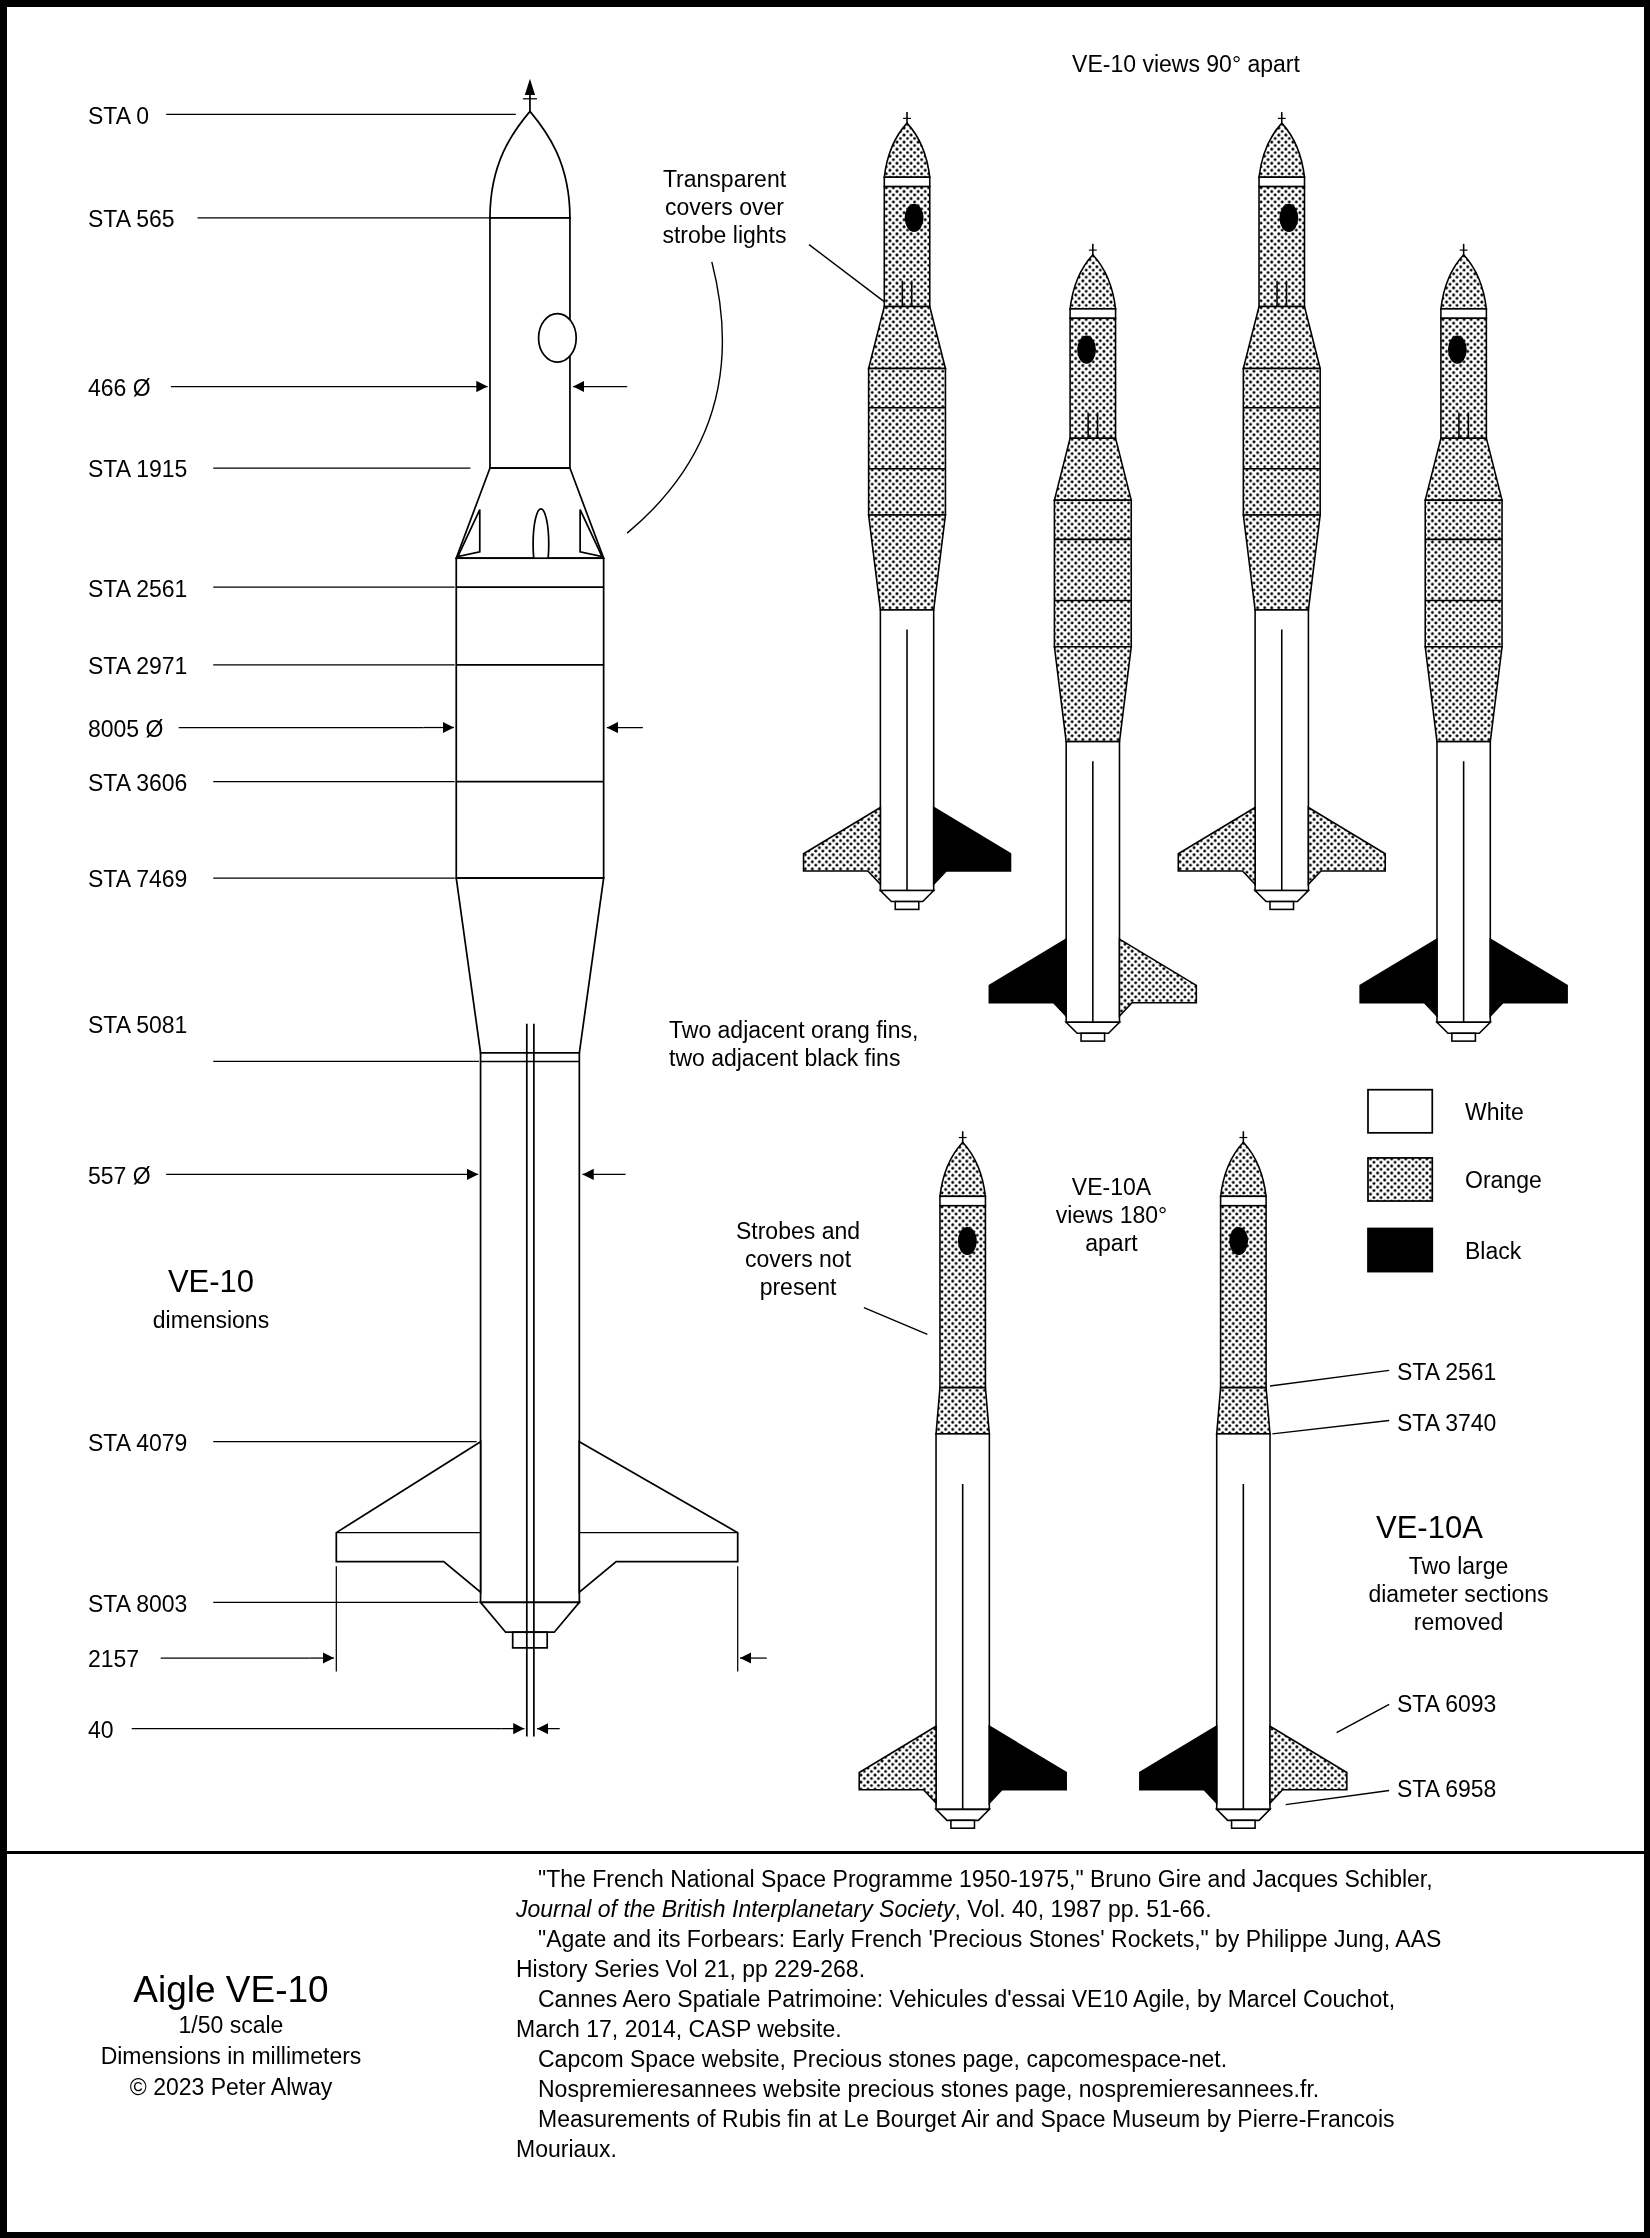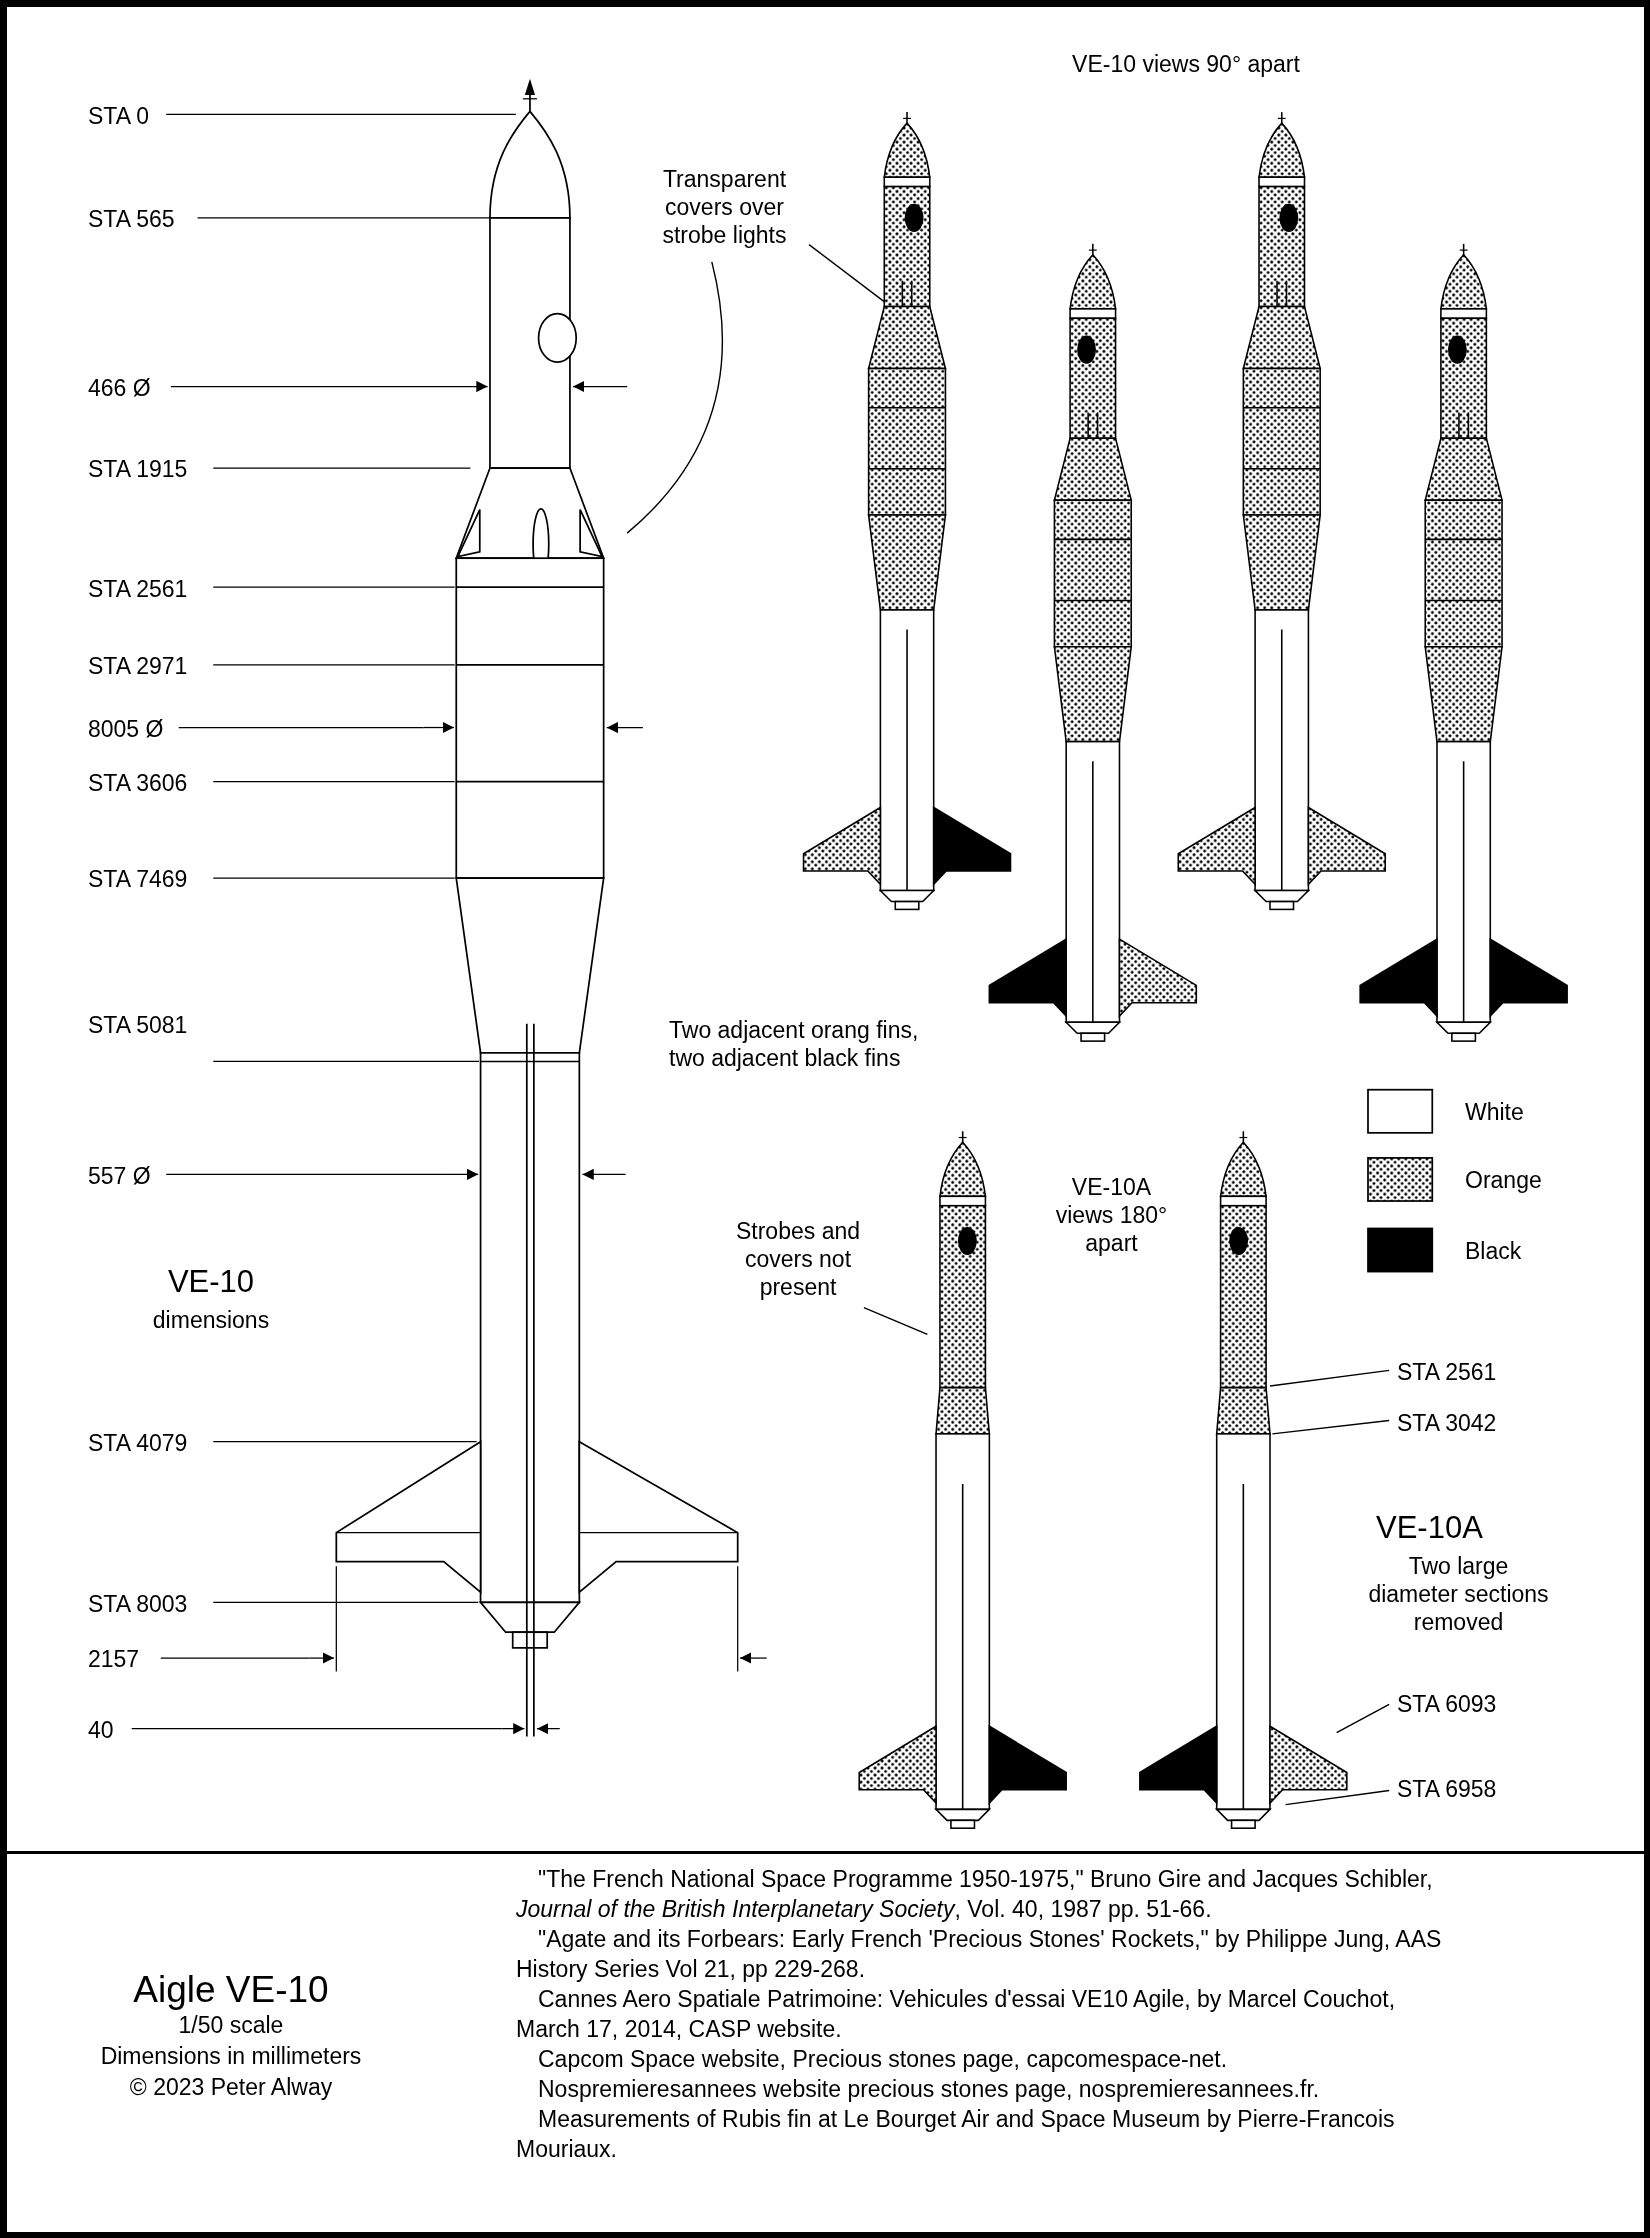--- a/index.html
+++ b/index.html
@@ -284,21 +284,21 @@
 present</div>
   <div class="lbl center" style="left:1039px; top:1173px; width:145px">VE-10A
 views 180°
 apart</div>
 
   <div class="lbl" style="left:1465px; top:1098px">White</div>
   <div class="lbl" style="left:1465px; top:1166px">Orange</div>
   <div class="lbl" style="left:1465px; top:1237px">Black</div>
 
   <div class="lbl" style="left:1397px; top:1358px">STA 2561</div>
-  <div class="lbl" style="left:1397px; top:1409px">STA 3042</div>
+  <div class="lbl" style="left:1397px; top:1409px">STA 3740</div>
   <div class="lbl big" style="left:1376px; top:1510px">VE-10A</div>
   <div class="lbl center" style="left:1325px; top:1552px; width:267px">Two large
 diameter sections
 removed</div>
   <div class="lbl" style="left:1397px; top:1690px">STA 6093</div>
   <div class="lbl" style="left:1397px; top:1775px">STA 6958</div>
 
   <div class="divider"></div>
   <div class="frame"></div>
 

